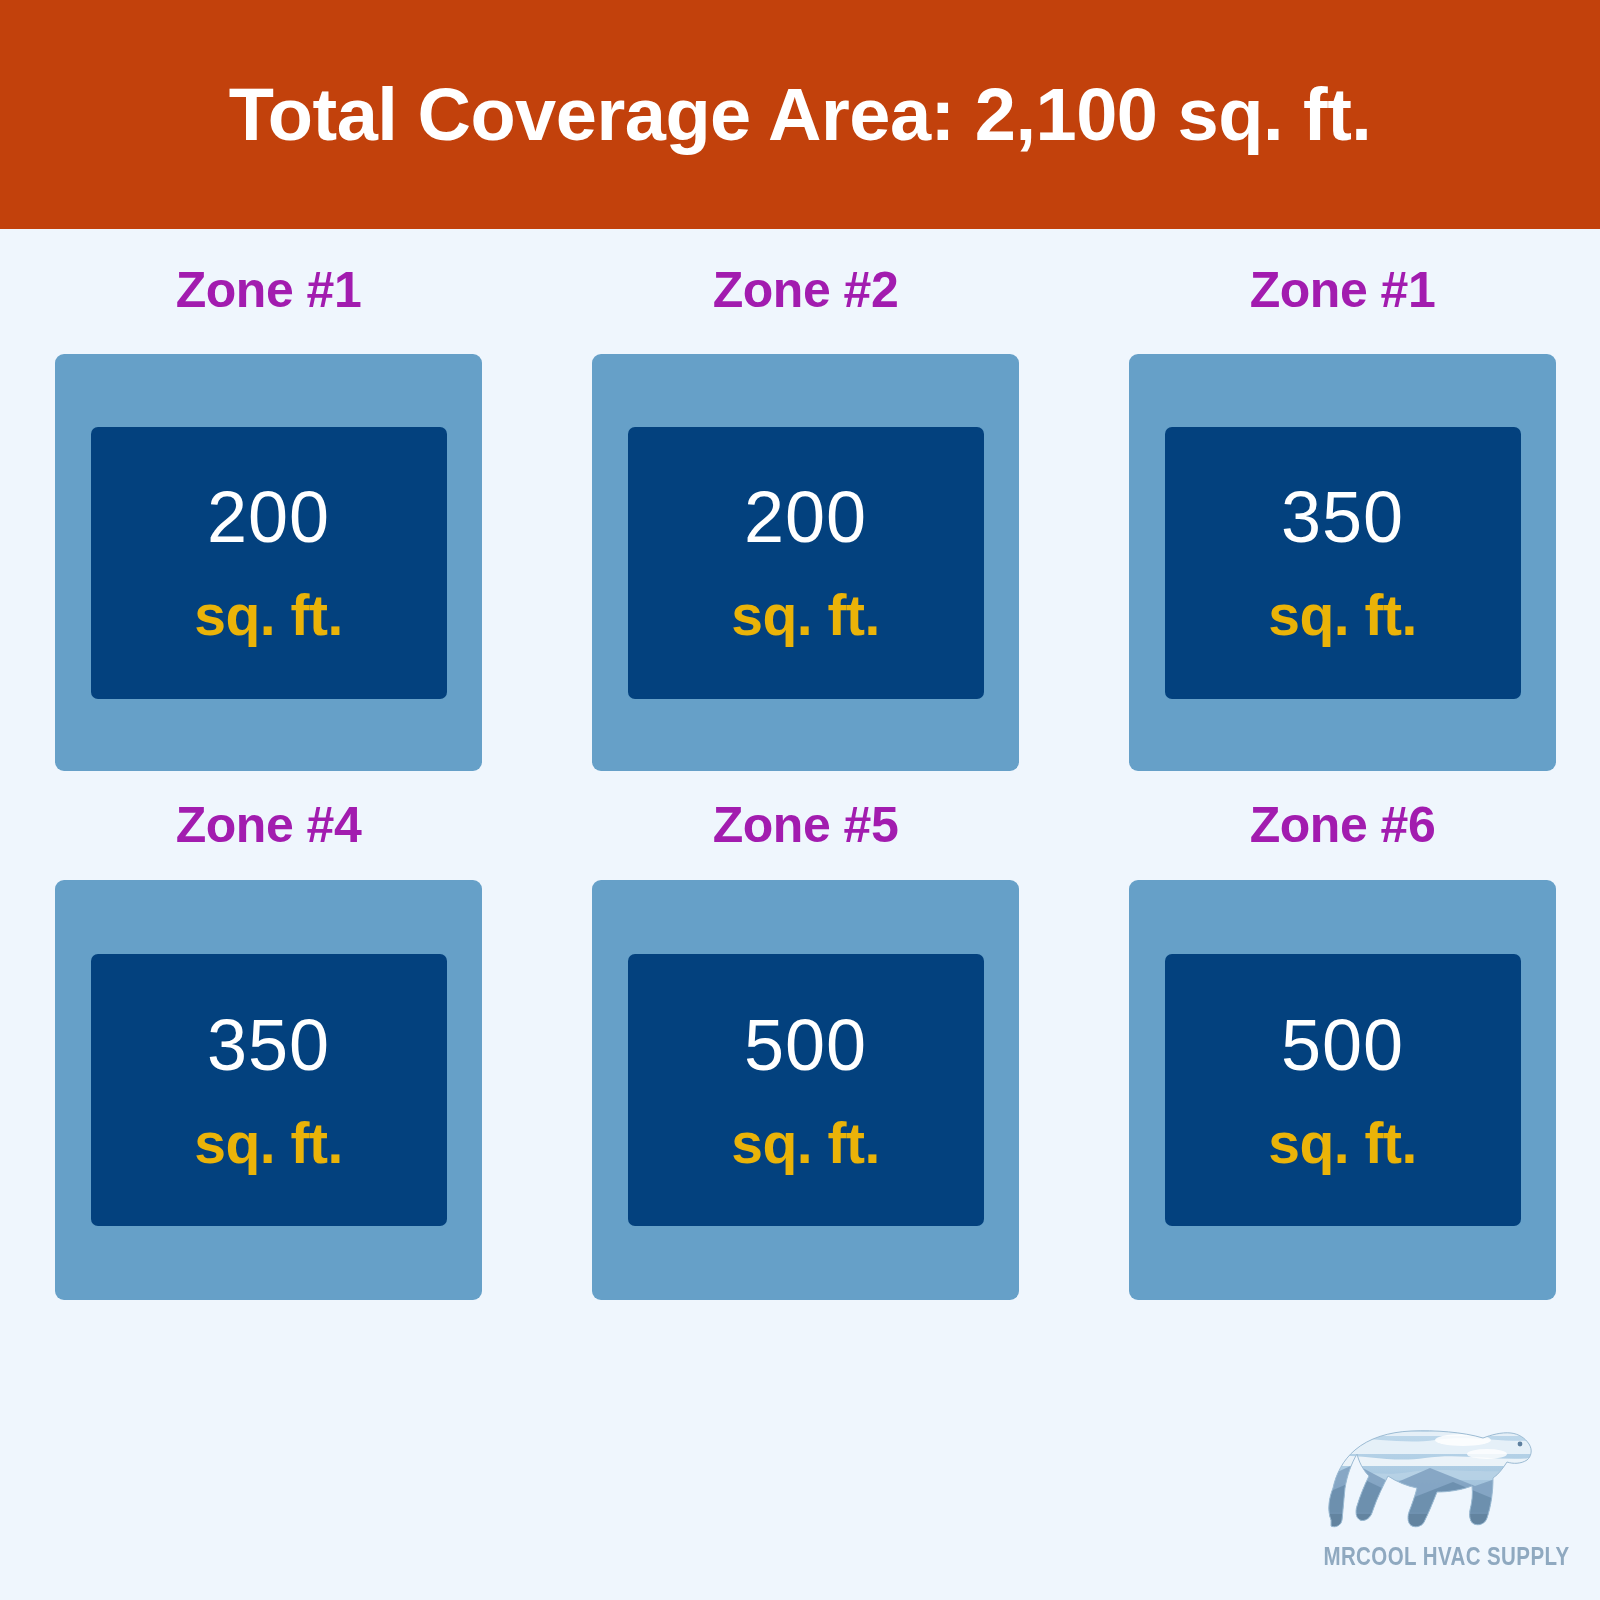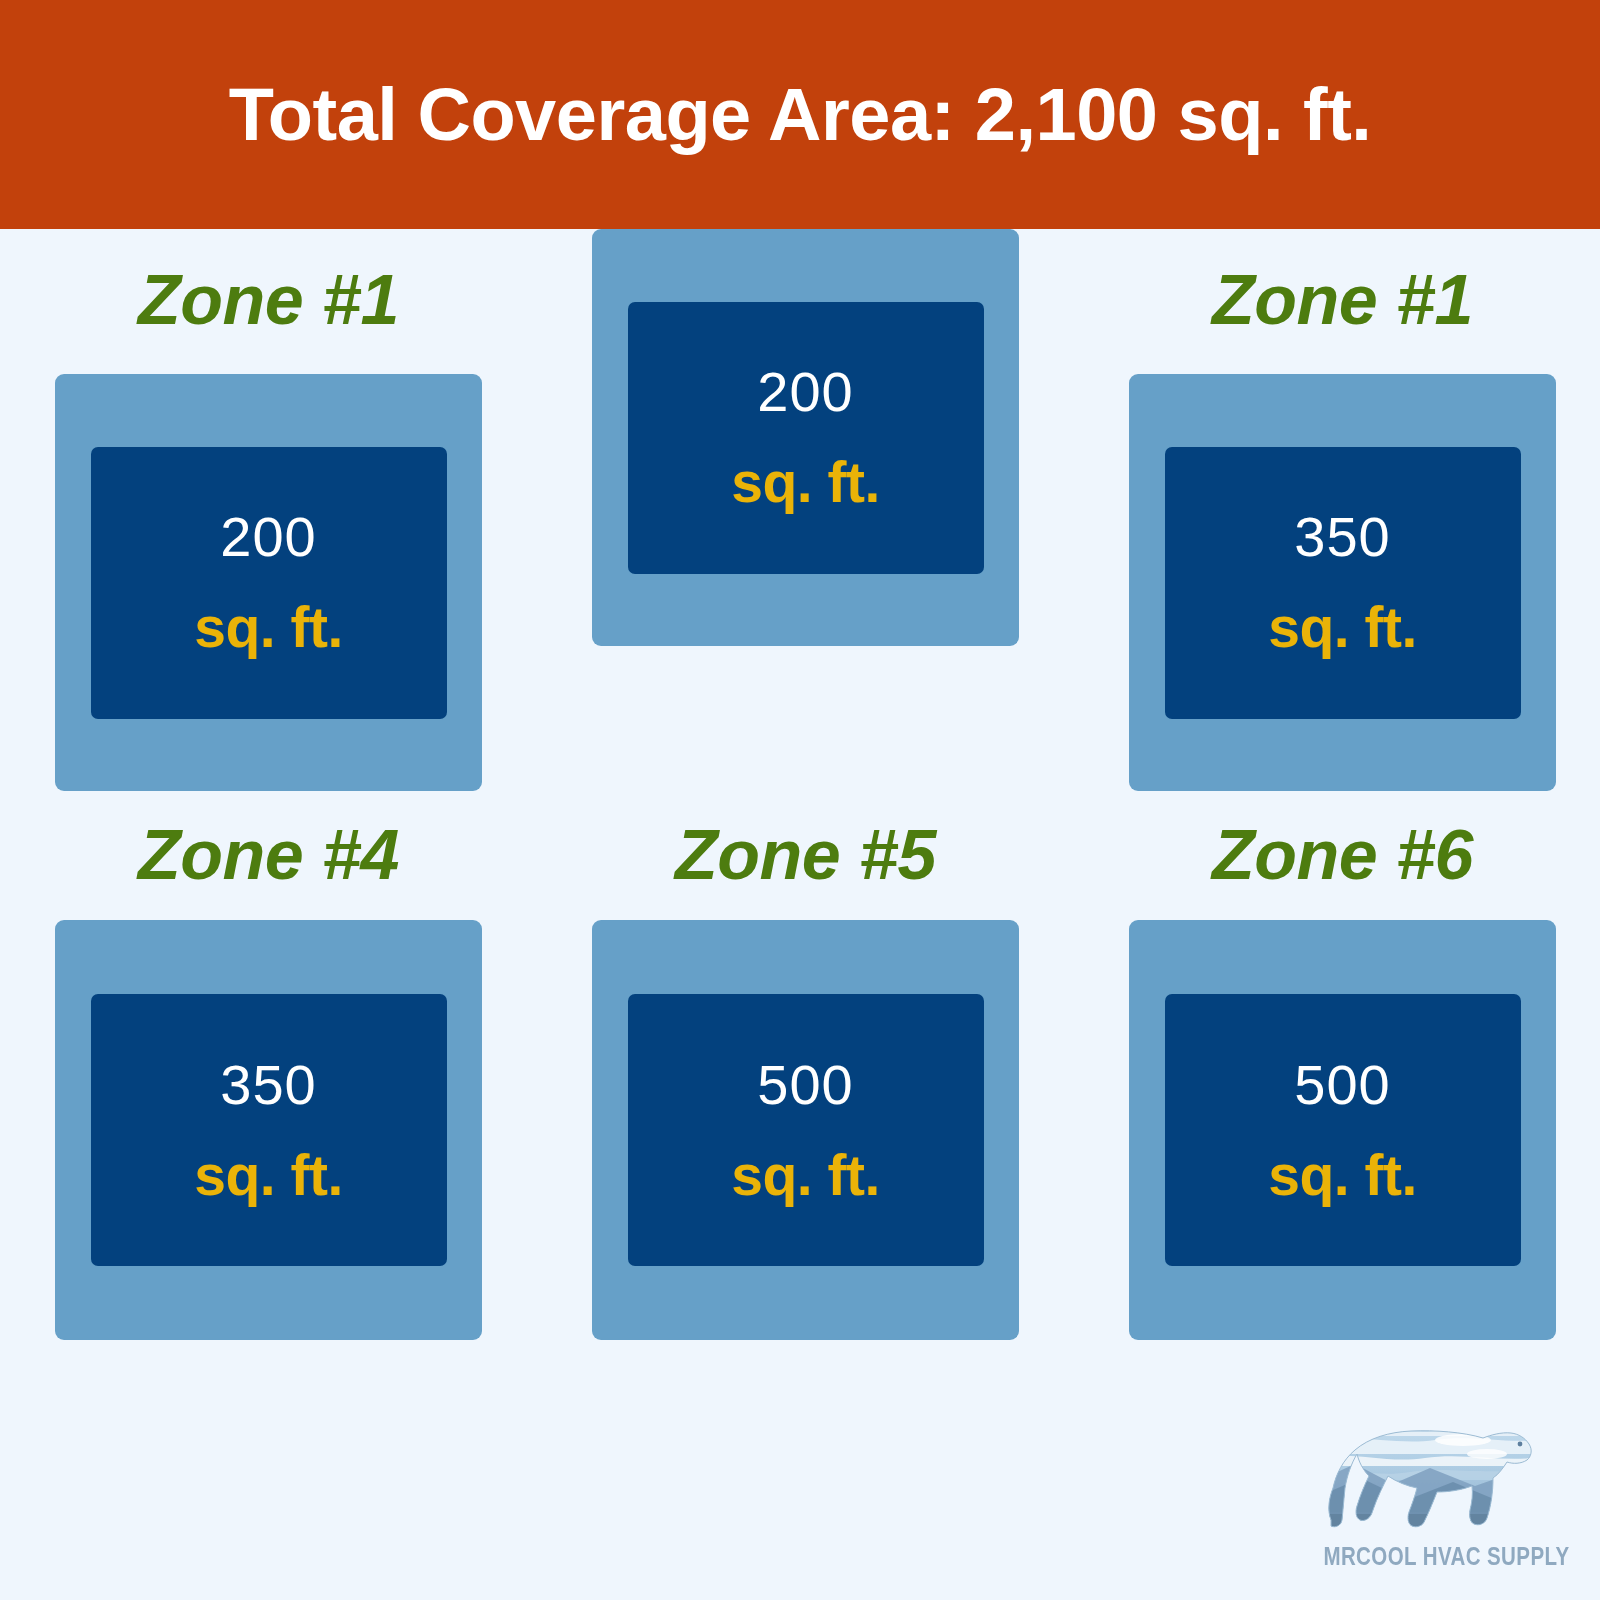--- a/index.html
+++ b/index.html
@@ -53,28 +53,27 @@
     justify-content: space-between;
     width: 1501px;
   }
   .zone {
     width: 427px;
     display: flex;
     flex-direction: column;
     align-items: center;
   }
   .zone-label {
-    color: #4d7c0f;
-    font-family: "Liberation Sans", sans-serif;
-    font-weight: bold;
-    font-size: 70px;
+    color: #a21caf;
+    font-family: "Liberation Sans", sans-serif;
+    font-weight: bold;
+    font-size: 50px;
     line-height: 1;
     letter-spacing: -0.5px;
     white-space: nowrap;
-    font-style: italic;
   }
   
   .row1 .zone-label { margin-top: 36px; margin-bottom: 39px; }
   .row1 .zone-card  { height: 417px; }
   .row1 .zone-inner { width: 356px; height: 272px; }
 
   
   .row2 .zone-label { margin-top: 29px; margin-bottom: 30px; }
   .row2 .zone-card  { height: 420px; }
   .row2 .zone-inner { width: 356px; height: 272px; }
@@ -93,21 +92,21 @@
     display: flex;
     flex-direction: column;
     align-items: center;
     justify-content: center;
     box-sizing: border-box;
   }
   .zone-value {
     color: #ffffff;
     font-family: "Liberation Sans", sans-serif;
     font-weight: normal;
-    font-size: 56px;
+    font-size: 72px;
     line-height: 1;
     letter-spacing: 1px;
   }
   .zone-unit {
     color: #eab308;
     font-family: "Liberation Sans", sans-serif;
     font-weight: bold;
     font-size: 57px;
     line-height: 1;
     margin-top: 34px;
@@ -159,20 +158,21 @@
         <div class="zone-label">Zone #1</div>
         <div class="zone-card">
           <div class="zone-inner">
             <div class="zone-value">200</div>
             <div class="zone-unit">sq. ft.</div>
           </div>
         </div>
       </div>
 
       <div class="zone">
+        <div class="zone-label">Zone #2</div>
         <div class="zone-card">
           <div class="zone-inner">
             <div class="zone-value">200</div>
             <div class="zone-unit">sq. ft.</div>
           </div>
         </div>
       </div>
 
       <div class="zone">
         <div class="zone-label">Zone #1</div>

